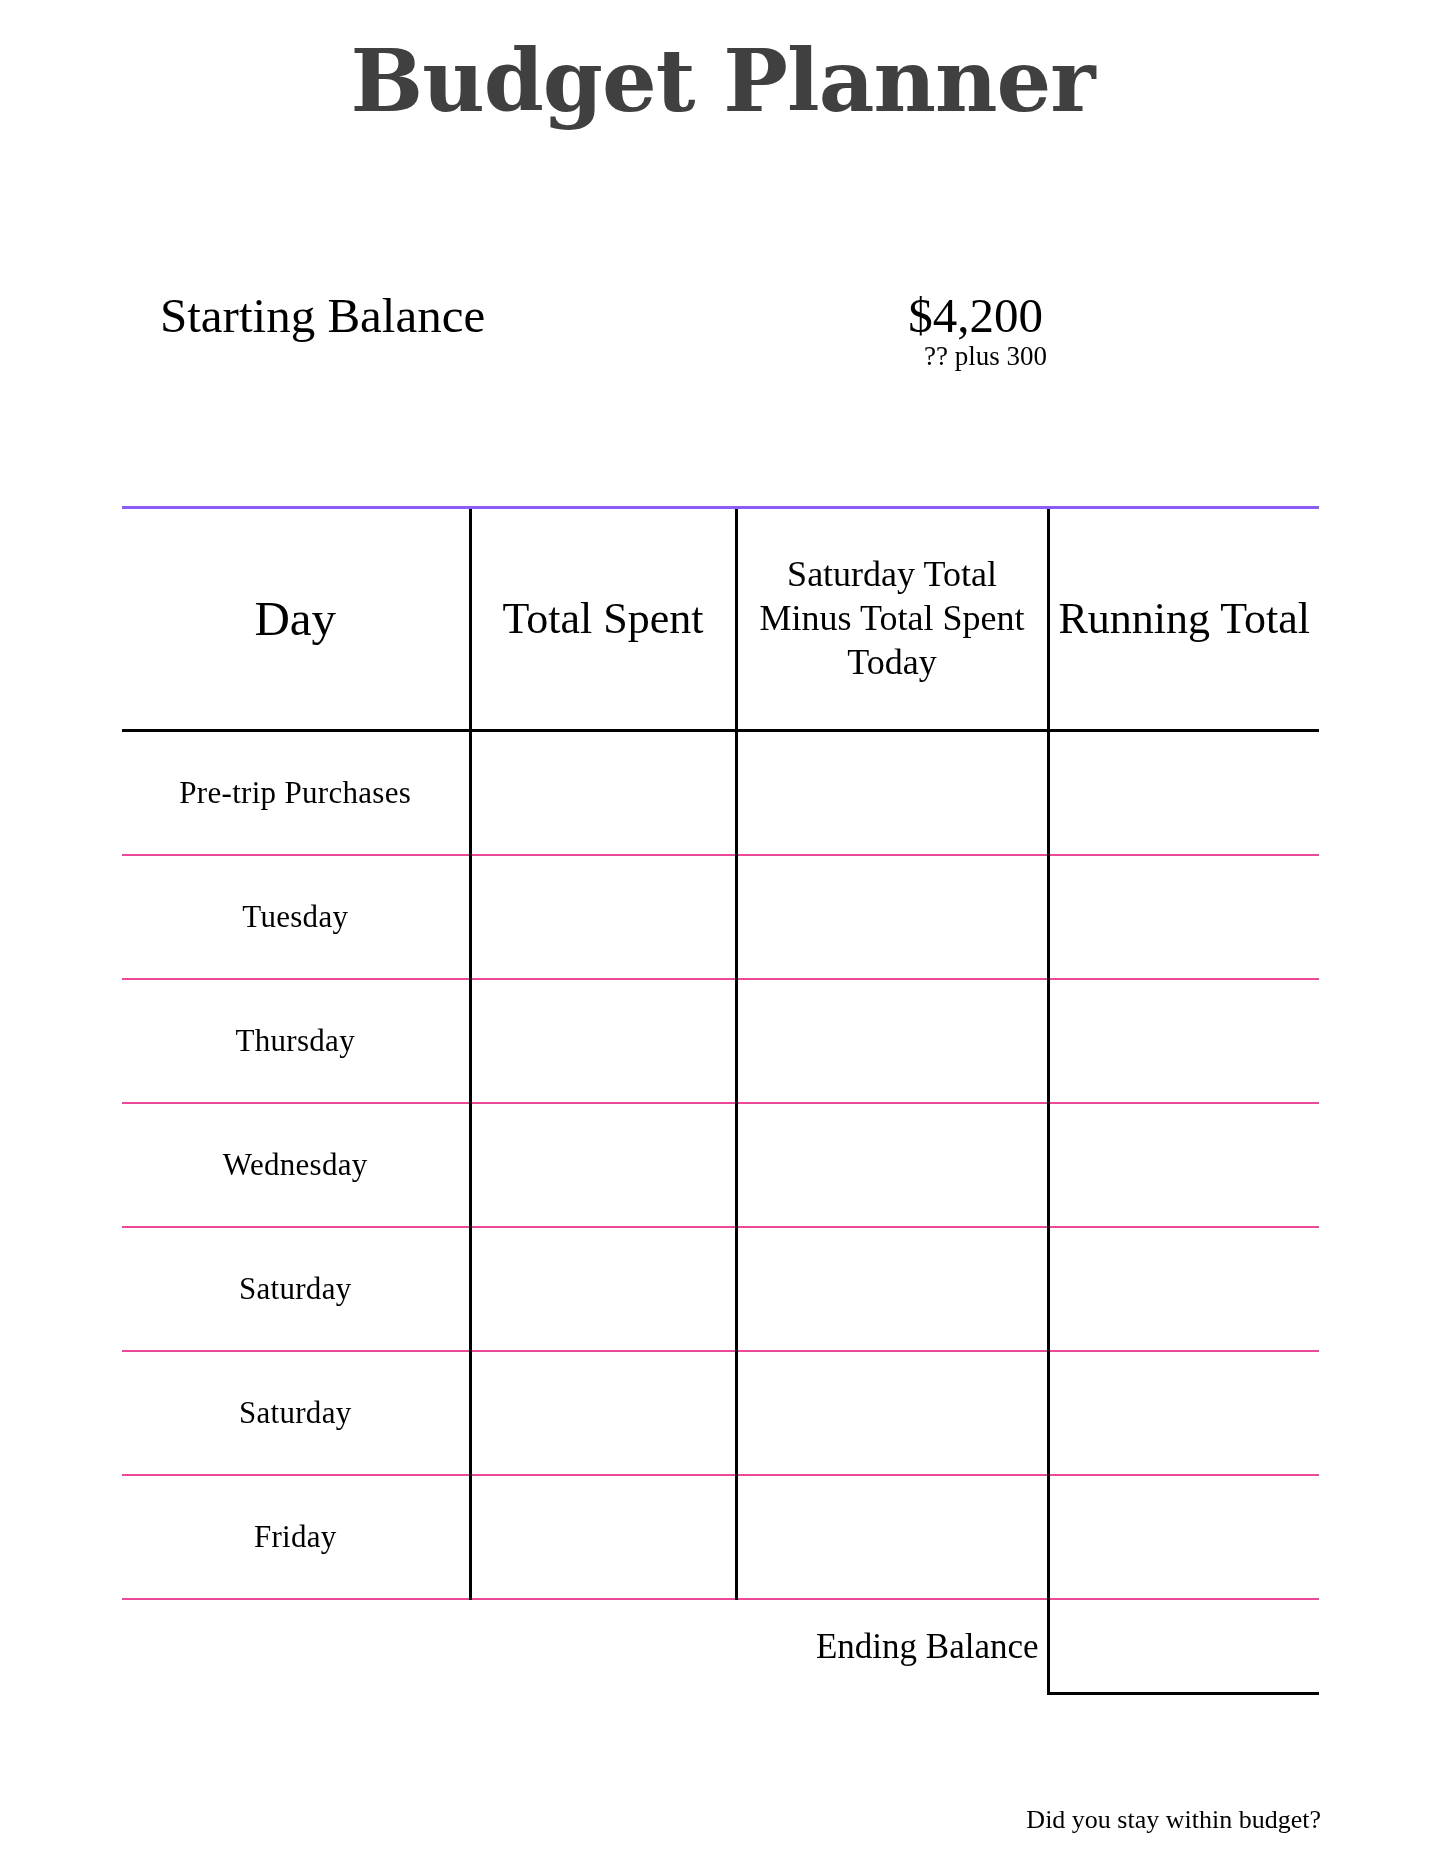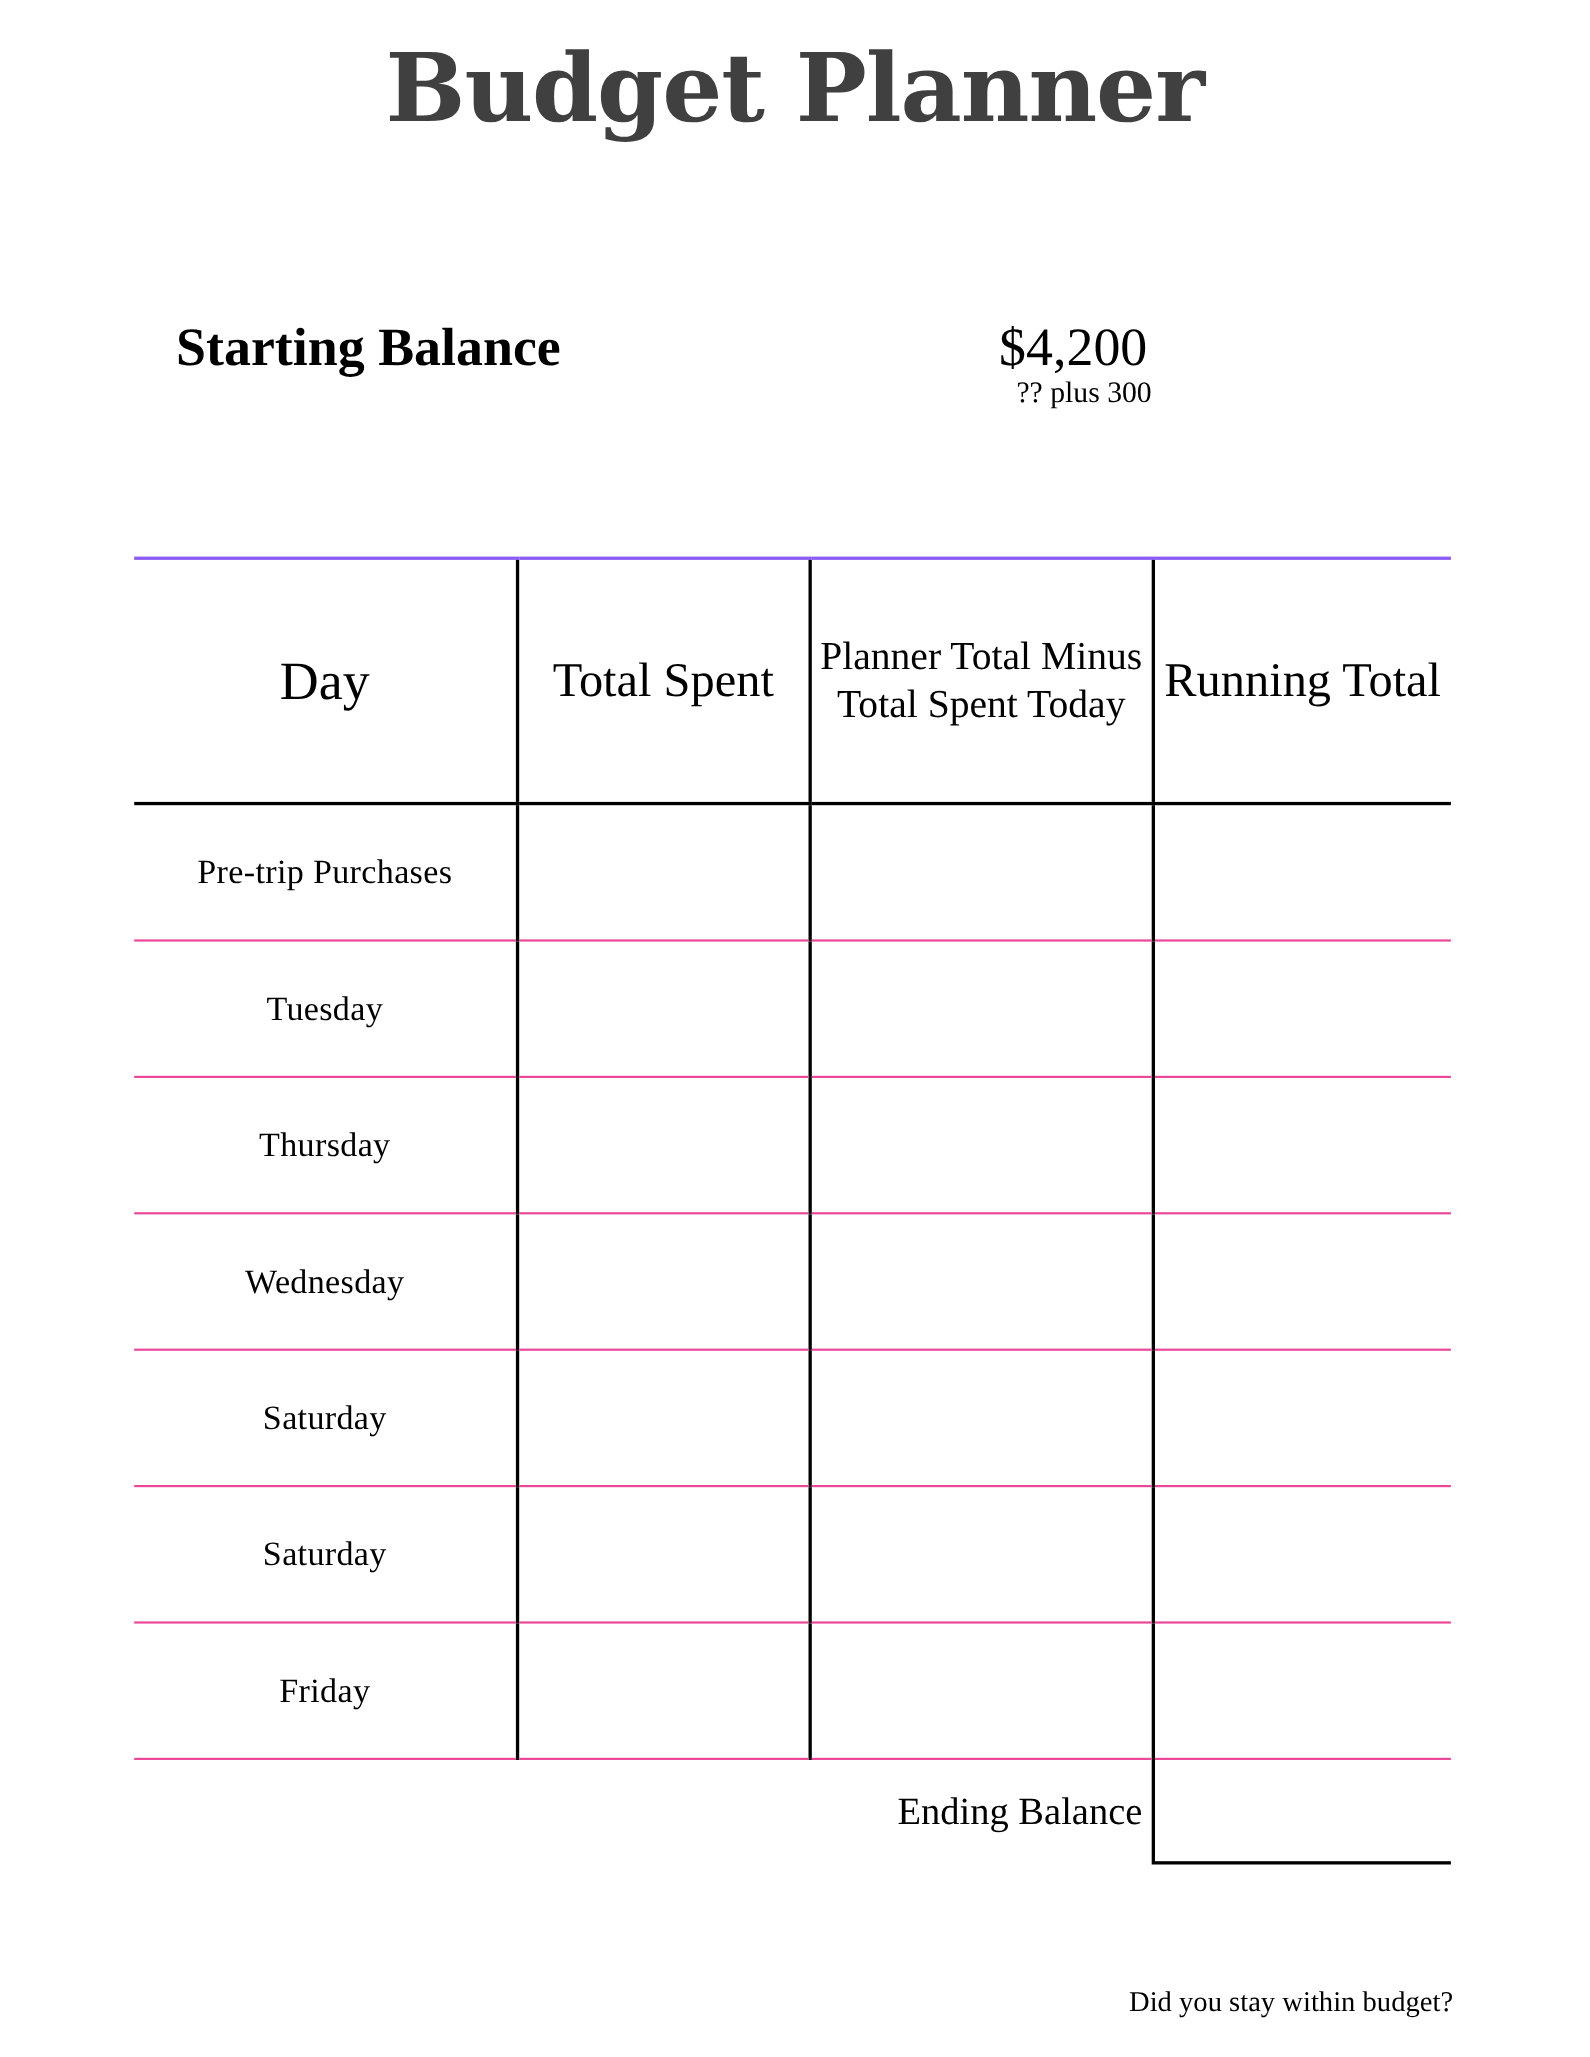--- a/index.html
+++ b/index.html
@@ -44,21 +44,21 @@
     left: 160px;
     width: 1125px;
     height: 70px;
   }
   .start-label {
     position: absolute;
     left: 0;
     top: 0;
     font-size: 49px;
     font-family: "Liberation Serif", serif;
-    font-weight: 700;
+    font-weight: 400;
     line-height: 56px;
     white-space: nowrap;
   }
   .start-value {
     position: absolute;
     right: 242px;
     top: 0;
     font-size: 49px;
     font-weight: 400;
     line-height: 56px;
@@ -169,21 +169,21 @@
       <colgroup>
         <col class="c-day">
         <col class="c-spent">
         <col class="c-minus">
         <col class="c-run">
       </colgroup>
       <thead>
         <tr class="hdr-row">
           <th class="day-h">Day</th>
           <th class="vsep-l">Total Spent</th>
-          <th class="minus-h vsep-l">Planner Total Minus Total Spent Today</th>
+          <th class="minus-h vsep-l">Saturday Total Minus Total Spent Today</th>
           <th class="run-h vsep-l">Running Total</th>
         </tr>
       </thead>
       <tbody>
         <tr class="brow first">
           <td class="day-c">Pre-trip Purchases</td>
           <td class="vsep-l"></td>
           <td class="vsep-l"></td>
           <td class="vsep-l"></td>
         </tr>

